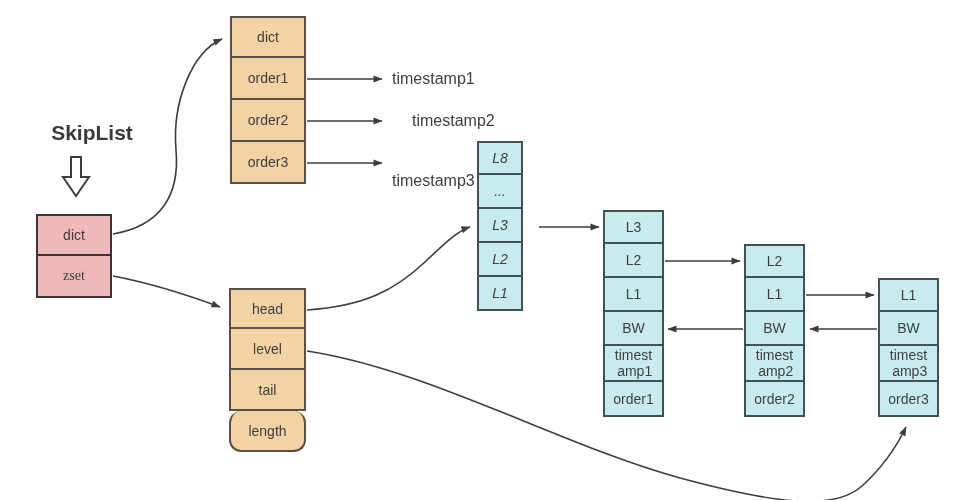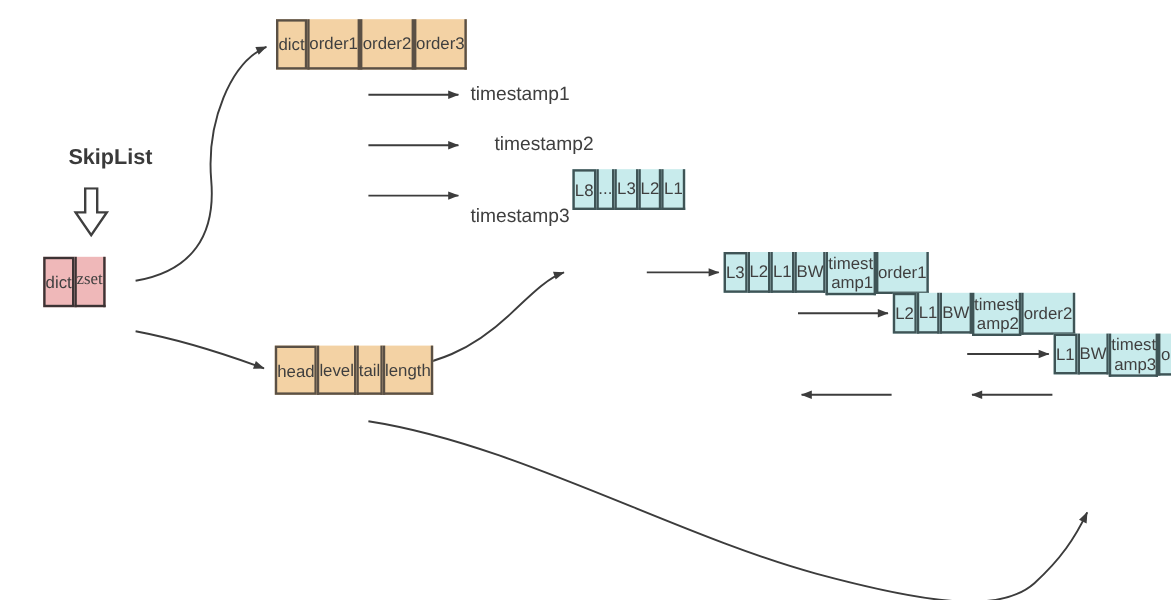--- a/index.html
+++ b/index.html
@@ -3,34 +3,34 @@
 <meta charset="utf-8">
 <style>
   html,body { margin:0; padding:0; background:#ffffff; }
   #canvas {
     position:relative; width:976px; height:500px; overflow:hidden;
     background:#ffffff;
     font-family:"Liberation Sans","DejaVu Sans",sans-serif;
     color:var(--text,#3f3f3f);
   }
   #arrow-layer { position:absolute; left:0; top:0; width:976px; height:500px; pointer-events:none; }
-  .box { position:absolute; display:flex; }
+  .box { position:absolute; display:flex; flex-direction:column; }
   .cell {
     box-sizing:border-box; border:2px solid; display:flex;
     align-items:center; justify-content:center;
     font-size:14px; line-height:16px; text-align:center;
     white-space:pre-line; color:var(--text,#3f3f3f);
   }
   .cell:not(:first-child){ border-top:0;text-align:right; }
   .pink  .cell { background:var(--pink-fill,#efb8b9);  border-color:var(--pink-border,#3c3334); }
   .orange .cell{ background:var(--orange-fill,#f3d2a4); border-color:var(--orange-border,#5a5045); }
   .cyan  .cell { background:var(--cyan-fill,#c8ebec);  border-color:var(--cyan-border,#3f5456); }
   .diagram-title {
     position:absolute; left:44px; top:121px; width:96px;
-    font-size:18px; font-weight:bold; color:#3a3a3a; text-align:center;
+    font-size:21px; font-weight:bold; color:#3a3a3a; text-align:center;
   }
   .float-label { position:absolute; font-size:16px; line-height:16px; color:var(--text,#3f3f3f); }
   .down-arrow { position:absolute; left:61px; top:156px; }
 </style>
 </head>
 <body>
 
 <div id="canvas">
 
   <svg id="arrow-layer" xmlns="http://www.w3.org/2000/svg">
@@ -70,28 +70,28 @@
     <div class="cell" style="height:42px;">dict</div>
     <div class="cell" style="height:42px;">order1</div>
     <div class="cell" style="height:42px;">order2</div>
     <div class="cell" style="height:42px;">order3</div>
   </div>
 
   <div class="float-label" style="left:392px; top:71px;">timestamp1</div>
   <div class="float-label" style="left:412px; top:113px;">timestamp2</div>
   <div class="float-label" style="left:392px; top:173px;">timestamp3</div>
 
-  <div class="box orange" style="left:229px; top:288px; width:87px;">
+  <div class="box orange" style="left:229px; top:288px; width:77px;">
     <div class="cell" style="height:41px;">head</div>
     <div class="cell" style="height:41px;">level</div>
     <div class="cell" style="height:41px;">tail</div>
-    <div class="cell" style="height:41px;">length</div>
+    <div class="cell" style="height:41px;border-radius:12px;">length</div>
   </div>
 
-  <div class="box cyan" style="left:477px; top:141px; width:61px;">
+  <div class="box cyan" style="left:477px; top:141px; width:46px;font-style:italic;">
     <div class="cell" style="height:34px;">L8</div>
     <div class="cell" style="height:34px;">...</div>
     <div class="cell" style="height:34px;">L3</div>
     <div class="cell" style="height:34px;">L2</div>
     <div class="cell" style="height:34px;">L1</div>
   </div>
 
   <div class="box cyan" style="left:603px; top:210px; width:61px;">
     <div class="cell" style="height:34px;">L3</div>
     <div class="cell" style="height:34px;">L2</div>

